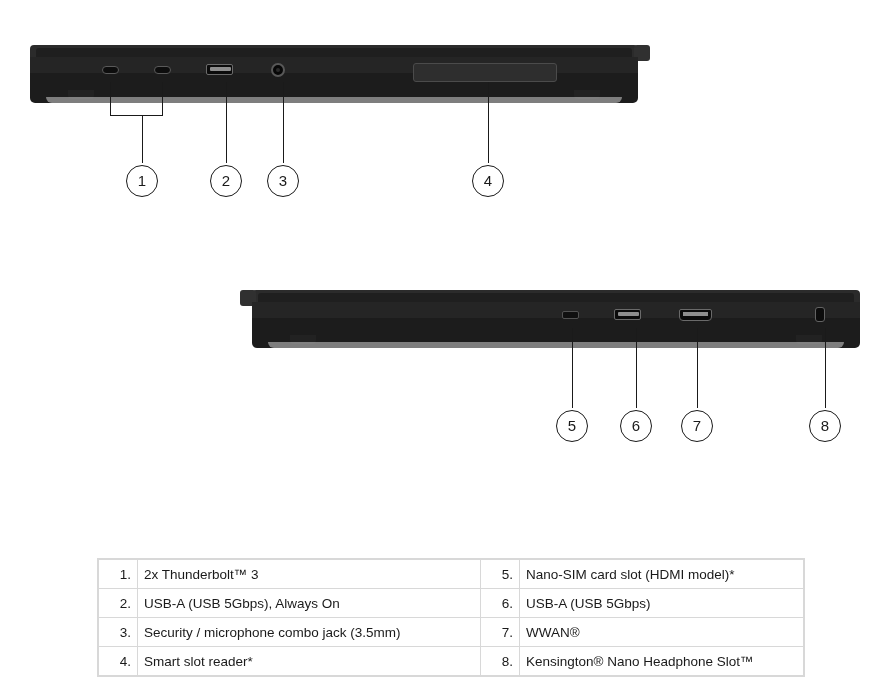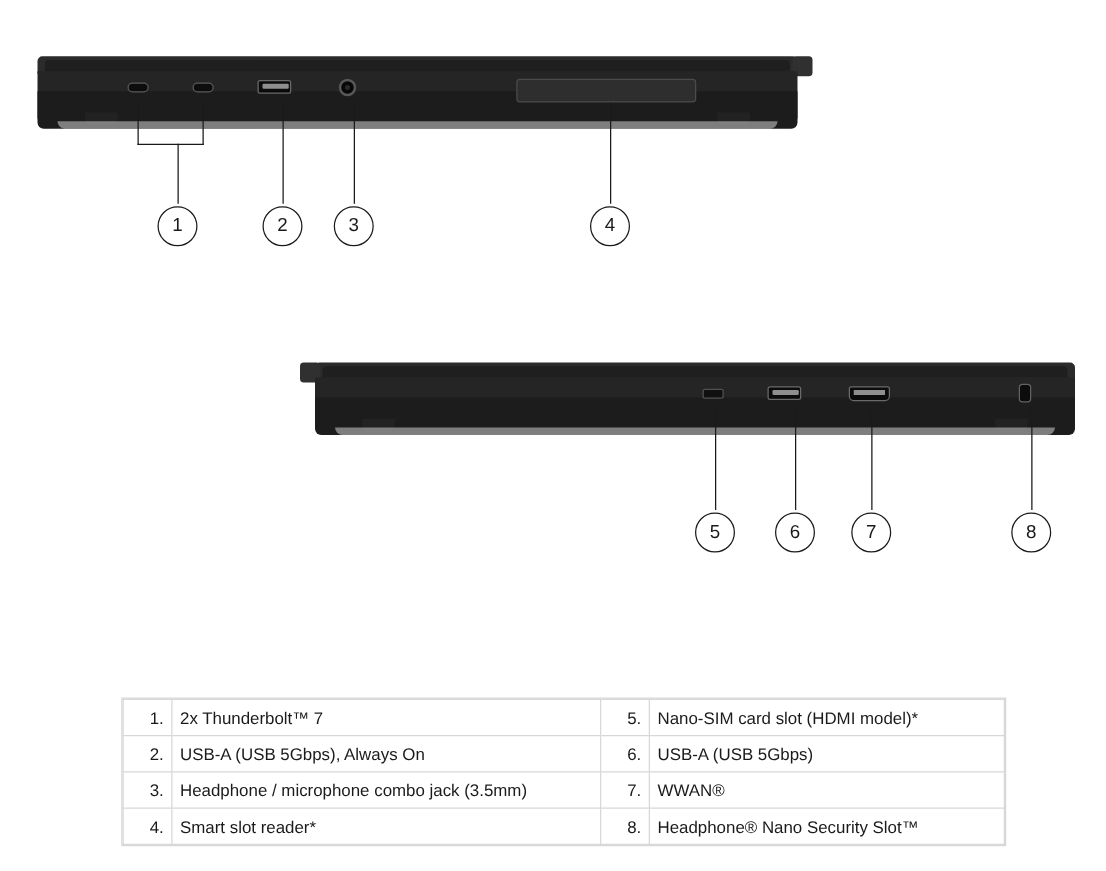--- a/index.html
+++ b/index.html
@@ -317,37 +317,37 @@
   <div class="callout" style="left:681px; top:410px;">7</div>
   <div class="callout" style="left:809px; top:410px;">8</div>
 
 </div>
 
 <div id="legend">
   <table>
     <tbody>
       <tr>
         <td class="num">1.</td>
-        <td class="txt col-left-txt">2x Thunderbolt™ 7</td>
+        <td class="txt col-left-txt">2x Thunderbolt™ 3</td>
         <td class="num">5.</td>
         <td class="txt">Nano-SIM card slot (HDMI model)*</td>
       </tr>
       <tr>
         <td class="num">2.</td>
         <td class="txt col-left-txt">USB-A (USB 5Gbps), Always On</td>
         <td class="num">6.</td>
         <td class="txt">USB-A (USB 5Gbps)</td>
       </tr>
       <tr>
         <td class="num">3.</td>
-        <td class="txt col-left-txt">Headphone / microphone combo jack (3.5mm)</td>
+        <td class="txt col-left-txt">Security / microphone combo jack (3.5mm)</td>
         <td class="num">7.</td>
         <td class="txt">WWAN®</td>
       </tr>
       <tr>
         <td class="num">4.</td>
         <td class="txt col-left-txt">Smart slot reader*</td>
         <td class="num">8.</td>
-        <td class="txt">Headphone® Nano Security Slot™</td>
+        <td class="txt">Kensington® Nano Headphone Slot™</td>
       </tr>
     </tbody>
   </table>
 </div>
 
 </body></html>

